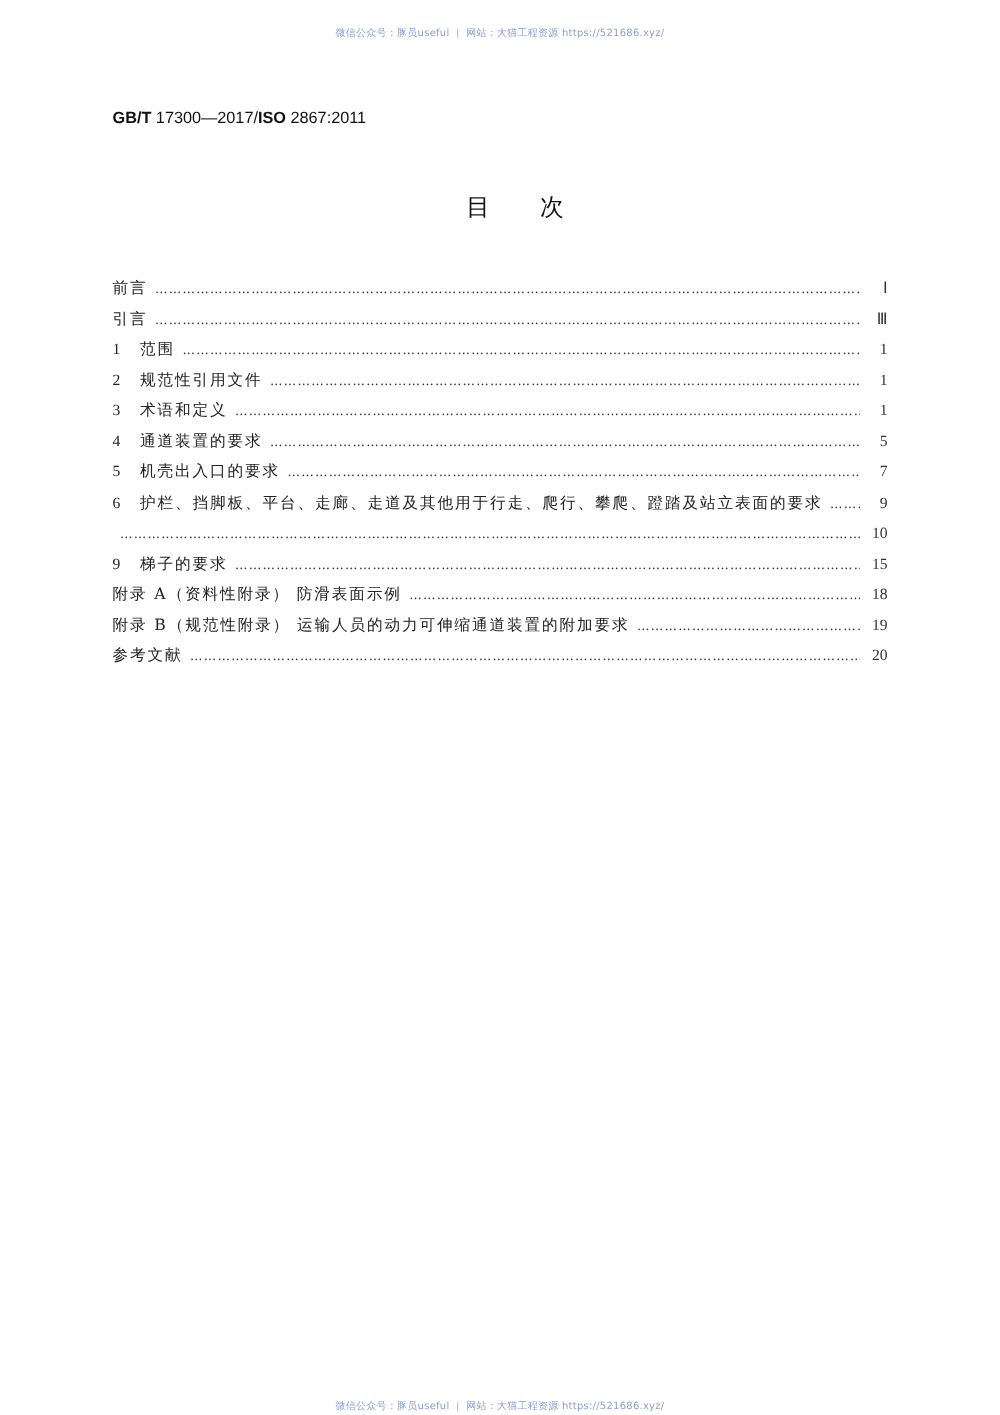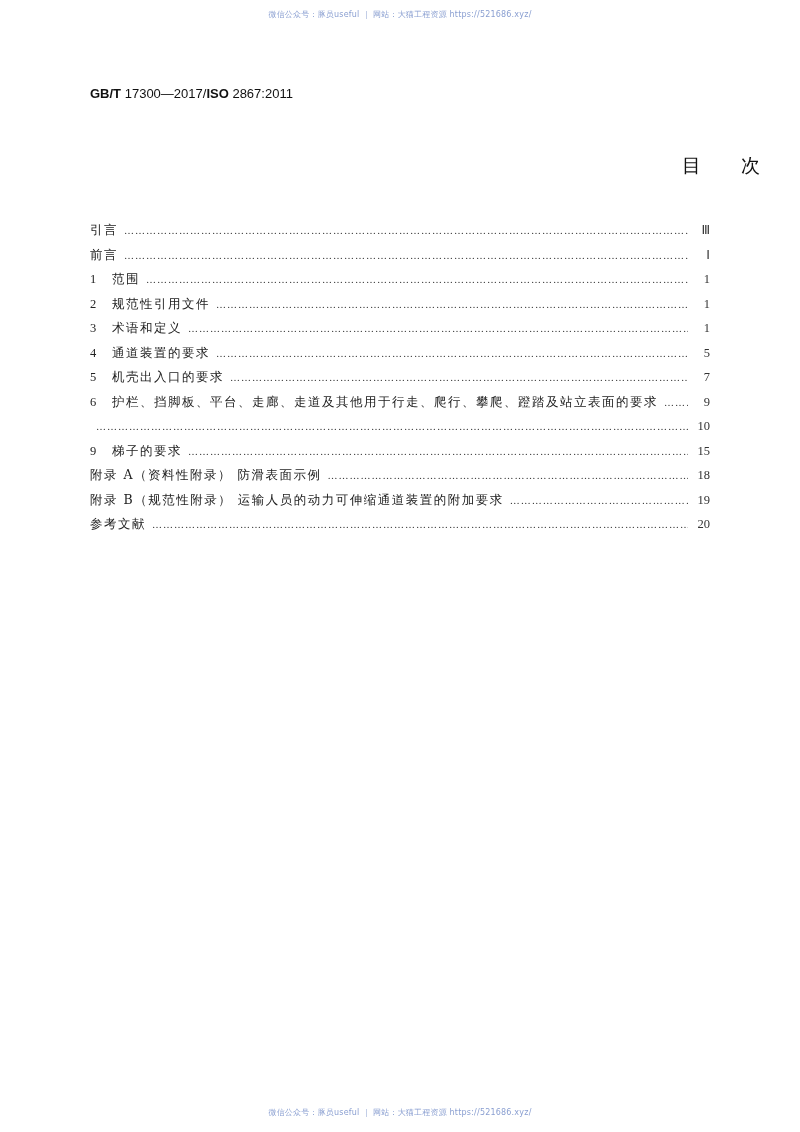--- a/index.html
+++ b/index.html
@@ -1,22 +1,22 @@
 <!DOCTYPE html>
 <html><head>
 <meta charset="utf-8">
 <style>
   html, body { margin: 0; padding: 0; background: #ffffff; }
   body { width: 800px; height: 1132px; position: relative; overflow: hidden; font-family: "DejaVu Serif", serif; color: #222; }
-  .watermark { position: absolute; left: 0; width: 800px; text-align: center; font-size: 8px; color: #8a9fd1; font-family: "DejaVu Sans", sans-serif; letter-spacing: 0.2px; }
+  .watermark { position: absolute; left: 0; width: 800px; text-align: center; font-size: 8px; color: #8a9fd1; font-family: "DejaVu Sans", sans-serif; letter-spacing: 0.2px; margin-top: 12px; }
   .wm-top { top: 9px; }
   .wm-bottom { top: 1107px; }
   .std-code { position: absolute; left: 90px; top: 86px; font-size: 13px; font-family: "Liberation Sans", sans-serif; color: #111; }
   .std-code b { font-weight: bold; text-align: right; }
-  .toc-title { position: absolute; left: 0; width: 800px; top: 153px; text-align: right; font-size: 19px; font-family: "DejaVu Sans", sans-serif; color: #111; letter-spacing: 40px; padding-left: 64px; box-sizing: border-box; }
+  .toc-title { position: absolute; left: 0; width: 800px; top: 153px; text-align: center; font-size: 19px; font-family: "DejaVu Sans", sans-serif; color: #111; letter-spacing: 40px; padding-left: 64px; box-sizing: border-box; }
   .toc { position: absolute; left: 90px; top: 218px; width: 620px; }
   .toc-row { display: flex; align-items: baseline; height: 24.5px; font-size: 12.5px; line-height: 24.5px; }
   .toc-label { white-space: nowrap; letter-spacing: 1.5px; }
   .toc-num { display: inline-block; width: 22px; font-family: "Liberation Serif", serif; letter-spacing: 0; }
   .toc-dots { flex: 1; overflow: hidden; white-space: nowrap; margin: 0 6px; color: #333; letter-spacing: 1px; font-size: 10px; }
   .toc-dots::after { content: "…………………………………………………………………………………………………………………………………………………………………………"; }
   .toc-page { font-family: "Liberation Serif", serif; min-width: 16px; text-align: right; color: #333; }
 </style>
 </head>
 <body>
@@ -26,28 +26,28 @@
 <div class="std-code">
   <b>GB/T</b>
   <span>17300—2017/</span><b>ISO</b>
   <span>2867:2011</span>
 </div>
 
 <div class="toc-title">目次</div>
 
 <div class="toc" id="toc">
     <div class="toc-row">
+      <span class="toc-label"><span>前言</span></span>
+      <span class="toc-dots"></span>
+      <span class="toc-page">Ⅰ</span>
+    </div>
+    <div class="toc-row">
       <span class="toc-label"><span>引言</span></span>
       <span class="toc-dots"></span>
       <span class="toc-page">Ⅲ</span>
-    </div>
-    <div class="toc-row">
-      <span class="toc-label"><span>前言</span></span>
-      <span class="toc-dots"></span>
-      <span class="toc-page">Ⅰ</span>
     </div>
     <div class="toc-row">
       <span class="toc-label"><span class="toc-num">1</span><span>范围</span></span>
       <span class="toc-dots"></span>
       <span class="toc-page">1</span>
     </div>
     <div class="toc-row">
       <span class="toc-label"><span class="toc-num">2</span><span>规范性引用文件</span></span>
       <span class="toc-dots"></span>
       <span class="toc-page">1</span>

